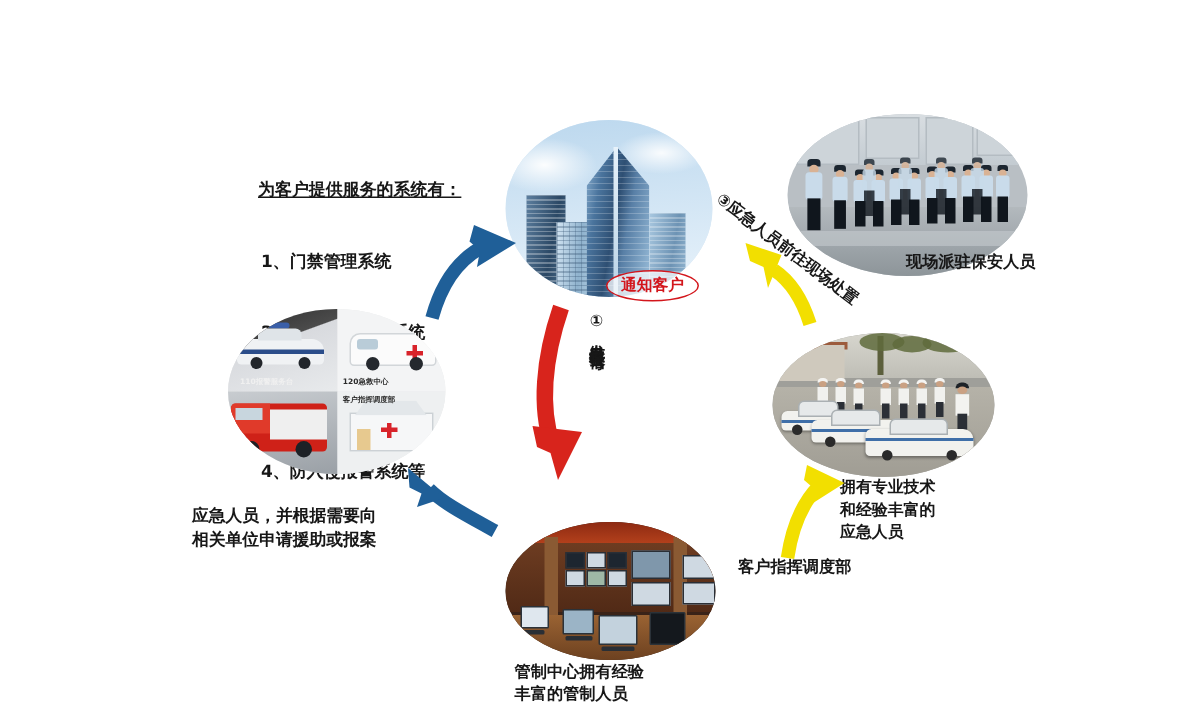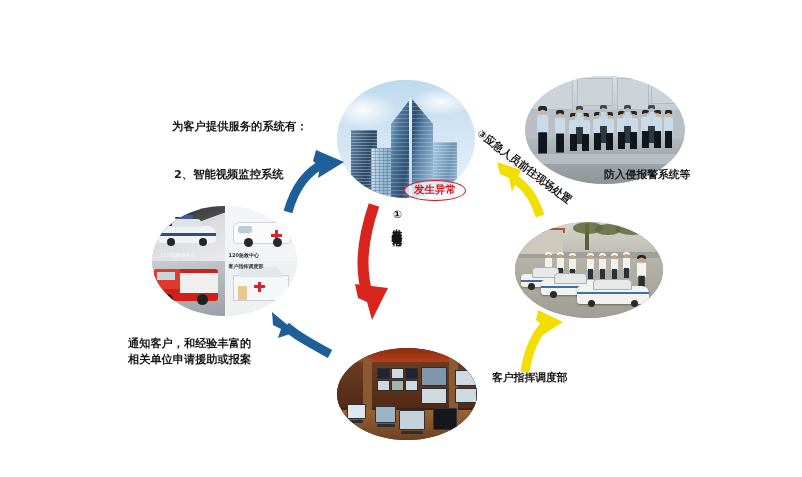--- a/index.html
+++ b/index.html
@@ -19,21 +19,21 @@
   }
   #title-en{
     left:110px;top:38px;font-size:14.5px;color:#4c4c4c;
     letter-spacing:.4px;white-space:nowrap;
   }
 
   
   .cntext{color:#171717;font-weight:bold;white-space:pre;line-height:1.38;}
 
   #services-list{left:172px;top:88px;font-size:11.3px;}
-  #services-list .hd{margin-bottom:1px;}
+  #services-list .hd{margin-bottom:1px;text-decoration:underline;}
   #services-list .li{padding-left:2px;}
 
   #notify-text{left:128px;top:336px;font-size:11.2px;line-height:1.45;}
 
   #control-caption{left:343px;top:440px;font-size:10.8px;line-height:1.4;}
 
   #guard-caption{left:604px;top:168px;font-size:10.8px;white-space:nowrap;}
 
   #emerg-caption{left:560px;top:318px;font-size:10.6px;line-height:1.42;}
 
@@ -175,35 +175,36 @@
   #arrows{position:absolute;left:0;top:0;width:802px;height:477px;pointer-events:none;}
 </style>
 </head>
 <body>
 
 <div class="stage">
 
 
   <div class="abs cntext" id="services-list">
     <div class="hd">为客户提供服务的系统有：</div>
+    <div class="li">1、门禁管理系统</div>
     <div class="li">2、智能视频监控系统</div>
     <div class="li">3、智能巡更系统</div>
     <div class="li">4、防入侵报警系统等</div>
   </div>
 
   <div class="photo" id="photo-tower">
     <div class="sky"></div>
     <div class="t-left"></div>
     <div class="t-left2"></div>
     <div class="t-right"></div>
     <div class="t-main"></div>
     <div class="t-edge"></div>
   </div>
 
-  <div class="abs" id="anomaly-badge">发生异常</div>
+  <div class="abs" id="anomaly-badge">通知客户</div>
 
   <div class="photo" id="photo-guards">
     <div class="bg-sky"></div>
     <div class="bld" style="left:6px;width:40px;height:30px;"></div>
     <div class="bld" style="left:52px;width:34px;height:26px;"></div>
     <div class="bld" style="left:92px;width:30px;height:30px;"></div>
     <div class="bld" style="left:126px;width:30px;height:24px;"></div>
     <div class="ground"></div>
     <div class="road"></div>
     <div class="g" style="left:12px;top:30px;transform:scale(1.25);transform-origin:bottom left;">
@@ -290,21 +291,21 @@
         <span class="torso"></span>
         <span class="legs"></span>
       </div>
     <div class="g" style="left:122px;top:29px;opacity:.8;">
         <span class="hat"></span>
         <span class="head"></span>
         <span class="torso"></span>
         <span class="legs"></span>
       </div>
   </div>
-  <div class="abs cntext" id="guard-caption">防入侵报警系统等</div>
+  <div class="abs cntext" id="guard-caption">现场派驻保安人员</div>
 
   <div class="photo" id="photo-cars">
     <div class="sky2"></div>
     <div class="roof"></div>
     <div class="wall"></div>
     <div class="palm" style="left:70px;"></div>
     <div class="frond" style="left:58px;top:0px;width:30px;height:12px;"></div>
     <div class="frond" style="left:80px;top:2px;width:26px;height:11px;"></div>
     <div class="frond" style="left:100px;top:0px;width:34px;height:13px;"></div>
     <div class="lot"></div>
@@ -368,20 +369,23 @@
         <span class="w" style="left:9px;"></span>
         <span class="w" style="right:9px;"></span>
       </div>
     <div class="car" style="left:62px;top:64px;width:72px;height:18px;">
         <span class="cab"></span>
         <span class="stripe"></span>
         <span class="w" style="left:11px;"></span>
         <span class="w" style="right:11px;"></span>
       </div>
   </div>
+  <div class="abs cntext" id="emerg-caption">拥有专业技术
+和经验丰富的
+应急人员</div>
   <div class="abs cntext" id="step2-label">客户指挥调度部</div>
 
   <div class="photo" id="photo-control">
     <div class="ceil"></div>
     <div class="backwall"></div>
     <div class="col" style="left:26px;"></div>
     <div class="col" style="left:112px;"></div>
     <div class="scr dk" style="left:40px;top:20px;width:11px;height:9px;"></div>
     <div class="scr" style="left:54px;top:20px;width:11px;height:9px;"></div>
     <div class="scr dk" style="left:68px;top:20px;width:11px;height:9px;"></div>
@@ -394,20 +398,22 @@
     <div class="scr" style="left:118px;top:40px;width:20px;height:13px;"></div>
     <div class="desk"></div>
     <div class="mon" style="left:10px;top:56px;width:17px;height:13px;"></div>
     <div class="mon" style="left:38px;top:58px;width:19px;height:15px;background:#9bb4c6;"></div>
     <div class="mon" style="left:62px;top:62px;width:24px;height:18px;background:#c3d2dd;"></div>
     <div class="mon black" style="left:96px;top:60px;width:22px;height:20px;"></div>
     <div class="kb" style="left:10px;top:72px;width:16px;"></div>
     <div class="kb" style="left:40px;top:76px;width:18px;"></div>
     <div class="kb" style="left:64px;top:83px;width:22px;"></div>
   </div>
+  <div class="abs cntext" id="control-caption">管制中心拥有经验
+丰富的管制人员</div>
 
   <div class="photo" id="photo-vehicles">
     <div class="q q1">
       <div class="pcar">
           <span class="lb"></span>
           <span class="top"></span>
           <span class="bl"></span>
           <span class="wl" style="left:9px;"></span>
           <span class="wl" style="right:9px;"></span>
         </div>
@@ -435,21 +441,21 @@
     <div class="q q4">
       <div class="tent">
           <span class="rf"></span>
           <span class="cv"></span>
           <span class="ch"></span>
           <span class="dr"></span>
         </div>
       <div class="qlabel" style="left:4px;top:2px;">客户指挥调度部</div>
     </div>
   </div>
-  <div class="abs cntext" id="notify-text">通知客户，和经验丰富的
+  <div class="abs cntext" id="notify-text">应急人员，并根据需要向
 相关单位申请援助或报案</div>
 
   <div class="abs cntext" id="step1-label">①发出异常报警信号</div>
   <div class="abs cntext" id="step3-label">③应急人员前往现场处置</div>
 
   <svg id="arrows" viewBox="0 0 802 477">
 
     <g>
       <path d="M288,212 C294,190 305,172 325,163" fill="none" stroke="#1f5f98" stroke-width="9" stroke-linecap="butt"></path>
       <path d="M316,150 L344,162 L318,178 L320,167 L313,161 Z" fill="#1f5f98"></path>

